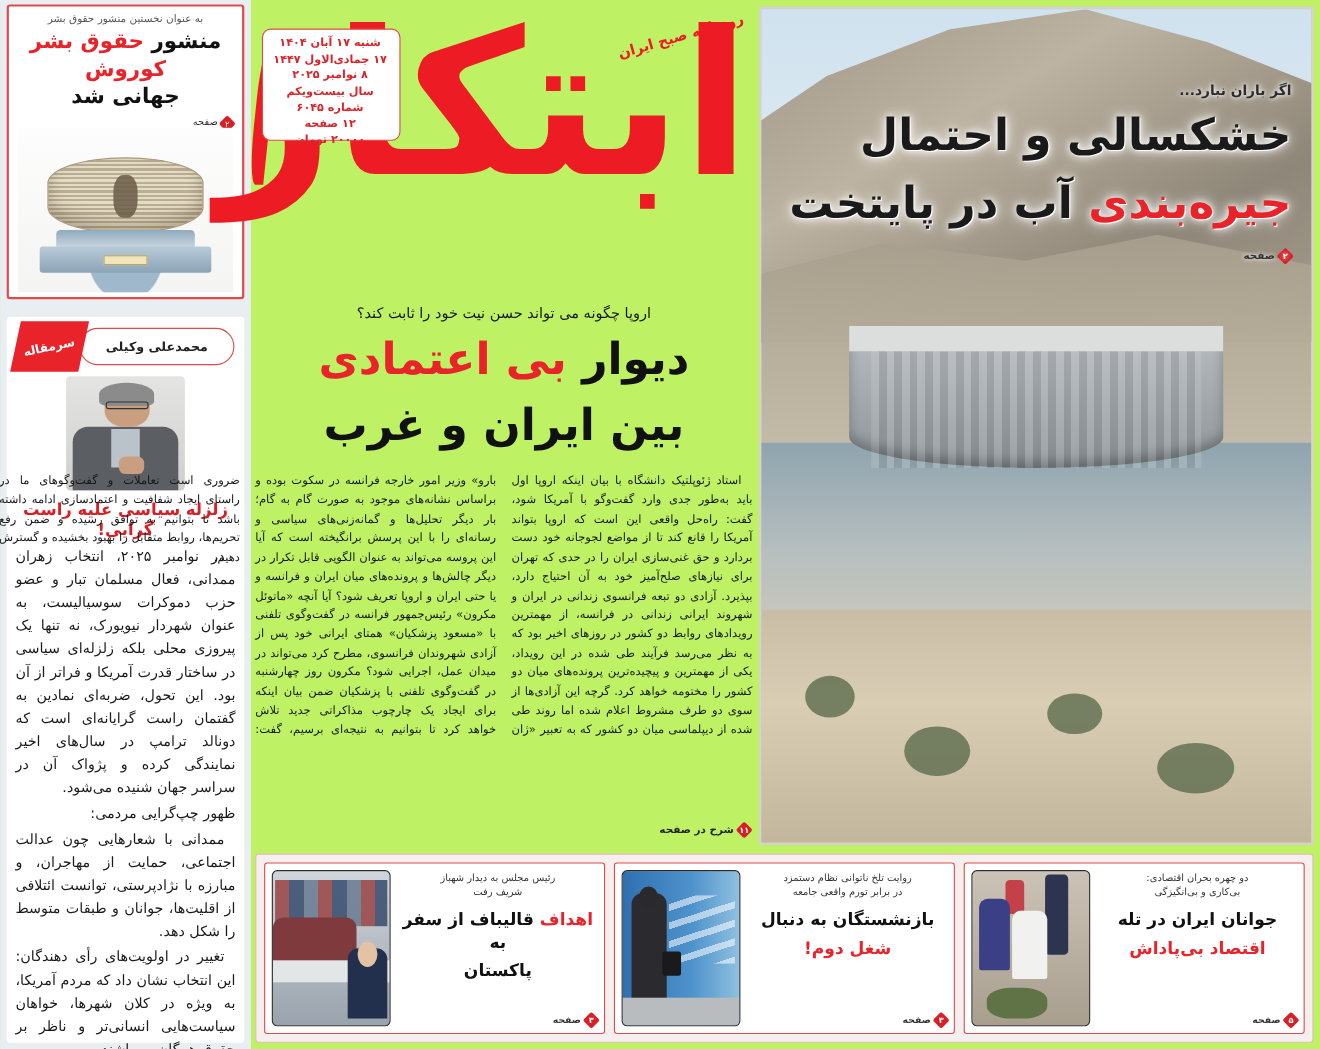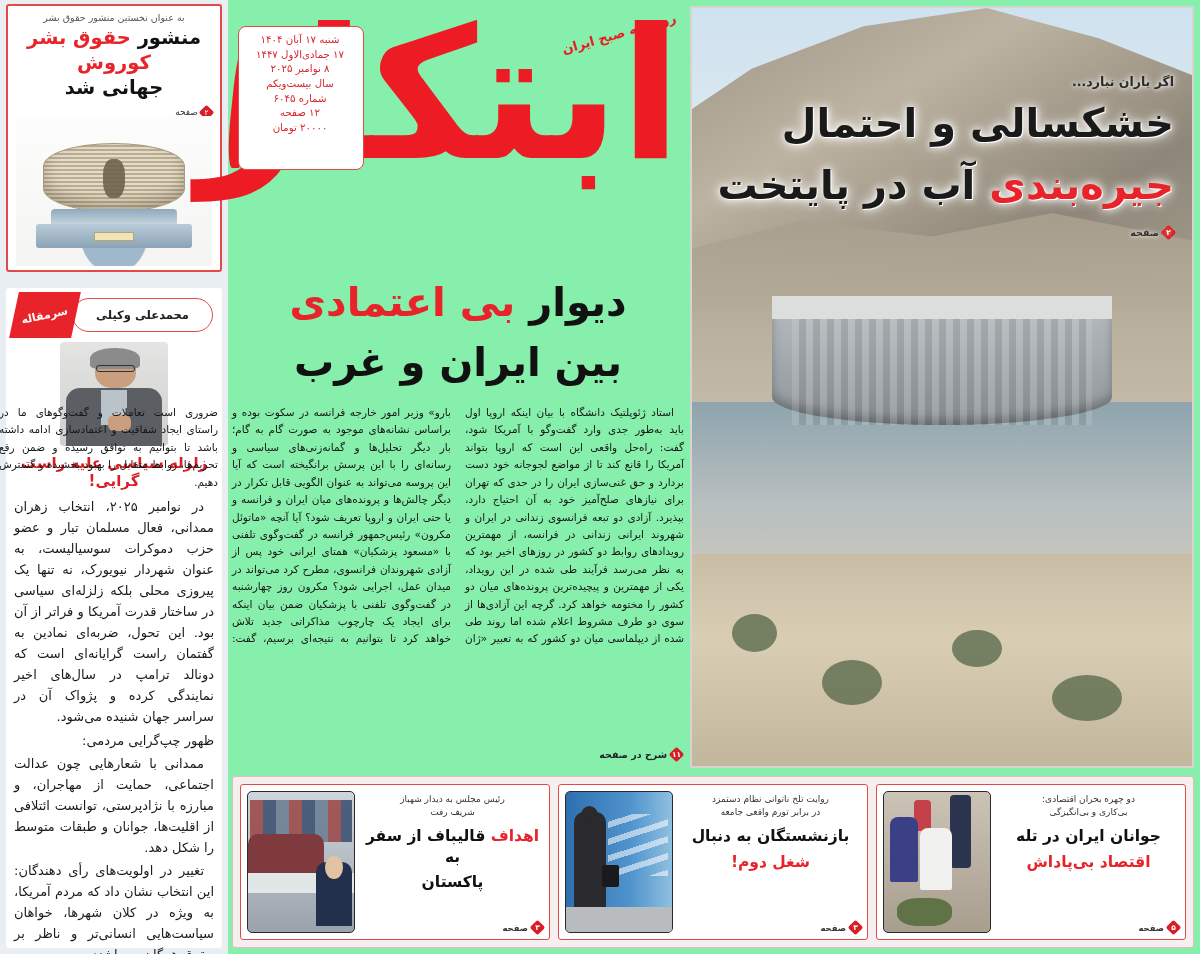--- a/index.html
+++ b/index.html
@@ -6,21 +6,21 @@
   * { box-sizing: border-box; margin: 0; padding: 0; }
   html, body {
     width: 1200px; height: 954px;
     background: #ffffff;
     font-family: "DejaVu Sans", "Liberation Sans", sans-serif;
     overflow: hidden;
   }
   .page {
     position: relative;
     width: 1200px; height: 954px;
-    background: #86efac;
+    background: #bef264;
   }
 
   
   .left-rail {
     position: absolute; left: 0; top: 0;
     width: 228px; height: 954px;
     background: #e9eef2;
     border-left: 0;
   }
   .cyrus-box {
@@ -156,24 +156,25 @@
     font-family: "DejaVu Sans", sans-serif;
     line-height: 1; direction: rtl; letter-spacing: -8px;
     white-space: nowrap;
   }
   .logo-sub {
     position: absolute; right: 6px; top: 26px;
     font-size: 13px; color: #ed1c24; direction: rtl;
     transform: rotate(-16deg); font-weight: bold;
   }
   .date-card {
-    position: absolute; left: 6px; top: 26px; width: 126px; height: 144px;
+    position: absolute; left: 6px; top: 26px; width: 126px; height: 102px;
     border: 1.6px solid #e24a4a; border-radius: 8px;
     background: #fff; padding: 6px 8px 4px 6px;
     text-align: center;
+    font-weight: bold;
   }
   .date-card div {
     font-size: 10.2px; color: #d8262c; line-height: 1.44; direction: rtl;
     white-space: nowrap;
   }
   .date-swoosh {
     position: absolute; left: 0px; top: 38px; width: 14px; height: 130px;
     background: #ed1c24; border-radius: 50% 0 0 50%/40% 0 0 40%;
     transform: skewX(-6deg);
   }
@@ -415,20 +416,21 @@
       <div>۱۷ جمادی‌الاول ۱۴۴۷</div>
       <div>۸ نوامبر ۲۰۲۵</div>
       <div>سال بیست‌ویکم</div>
       <div>شماره ۶۰۴۵</div>
       <div>۱۲ صفحه</div>
       <div>۲۰۰۰۰ تومان</div>
     </div>
   </div>
 
   <div class="lead">
+    <div class="lead-kicker">اروپا چگونه می تواند حسن نیت خود را ثابت کند؟</div>
     <div class="lead-title">
       <span>دیوار </span><span class="red">بی اعتمادی</span>
       <span class="l2">بین ایران و غرب</span>
     </div>
     <div class="lead-body">
       <p>استاد ژئوپلتیک دانشگاه با بیان اینکه اروپا اول باید به‌طور جدی وارد گفت‌وگو با آمریکا شود، گفت: راه‌حل واقعی این است که اروپا بتواند آمریکا را قانع کند تا از مواضع لجوجانه خود دست بردارد و حق غنی‌سازی ایران را در حدی که تهران برای نیازهای صلح‌آمیز خود به آن احتیاج دارد، بپذیرد. آزادی دو تبعه فرانسوی زندانی در ایران و شهروند ایرانی زندانی در فرانسه، از مهمترین رویدادهای روابط دو کشور در روزهای اخیر بود که به نظر می‌رسد فرآیند طی شده در این رویداد، یکی از مهمترین و پیچیده‌ترین پرونده‌های میان دو کشور را مختومه خواهد کرد. گرچه این آزادی‌ها از سوی دو طرف مشروط اعلام شده اما روند طی شده از دیپلماسی میان دو کشور که به تعبیر «ژان بارو» وزیر امور خارجه فرانسه در سکوت بوده و براساس نشانه‌های موجود به صورت گام به گام؛ بار دیگر تحلیل‌ها و گمانه‌زنی‌های سیاسی و رسانه‌ای را با این پرسش برانگیخته است که آیا این پروسه می‌تواند به عنوان الگویی قابل تکرار در دیگر چالش‌ها و پرونده‌های میان ایران و فرانسه و یا حتی ایران و اروپا تعریف شود؟ آیا آنچه «ماتوئل مکرون» رئیس‌جمهور فرانسه در گفت‌وگوی تلفنی با «مسعود پزشکیان» همتای ایرانی خود پس از آزادی شهروندان فرانسوی، مطرح کرد می‌تواند در میدان عمل، اجرایی شود؟ مکرون روز چهارشنبه در گفت‌وگوی تلفنی با پزشکیان ضمن بیان اینکه برای ایجاد یک چارچوب مذاکراتی جدید تلاش خواهد کرد تا بتوانیم به نتیجه‌ای برسیم، گفت: ضروری است تعاملات و گفت‌وگوهای ما در راستای ایجاد شفافیت و اعتمادسازی ادامه داشته باشد تا بتوانیم به توافق رسیده و ضمن رفع تحریم‌ها، روابط متقابل را بهبود بخشیده و گسترش دهیم.</p>
     </div>
     <div class="lead-more">
       <span class="diamond">
           <i>۱۱</i>

